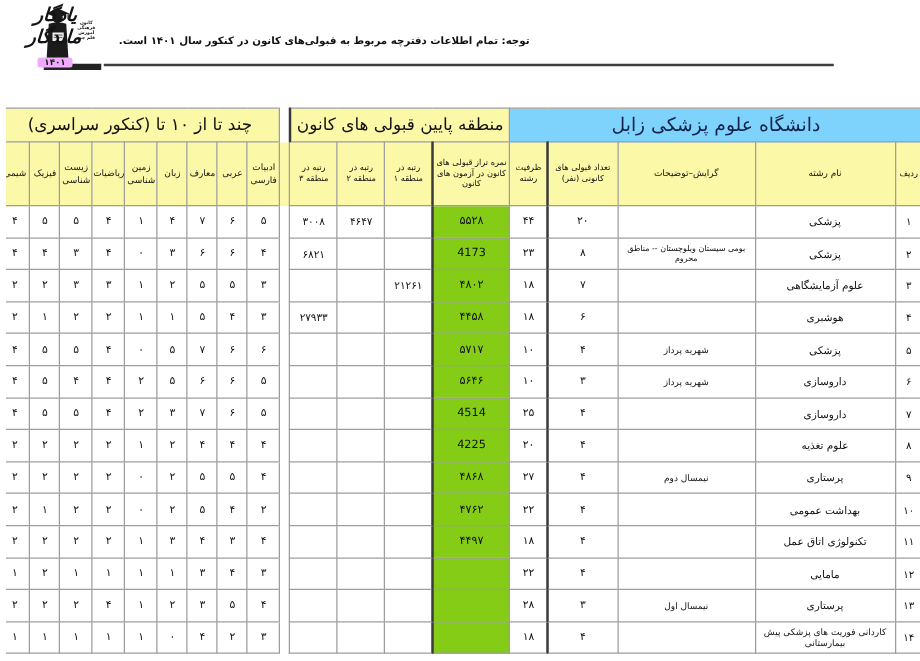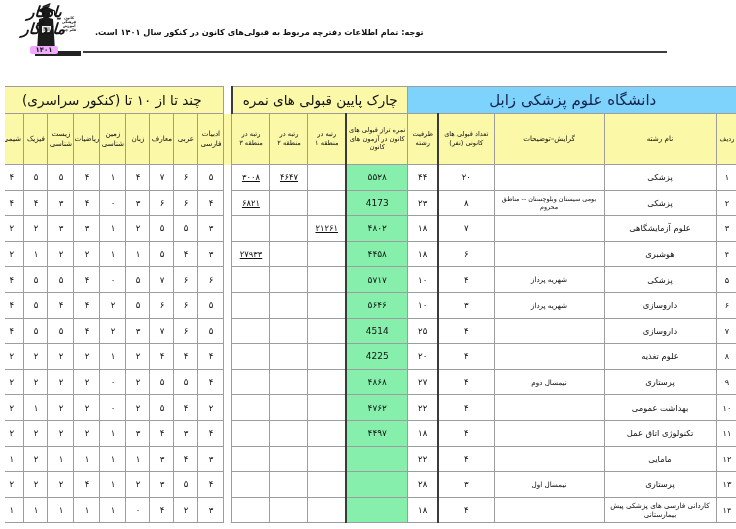--- a/index.html
+++ b/index.html
@@ -166,24 +166,24 @@
   }
   td.name-cell.small { font-size: 7.2px; }
   td.desc-cell {
     font-size: 7.2px;
     color: #111;
     line-height: 1.25;
     padding: 0 3px;
   }
   td.desc-cell.two-line { font-size: 6.4px; }
   td.taraz {
-    background: #86efac;
+    background: #84cc16;
     font-size: 9px;
   }
-  td.rank { font-size: 8.4px; text-decoration: underline; }
+  td.rank { font-size: 8.4px; }
   td.num { font-size: 8.6px; }
   td.idx { font-size: 8.2px; }
   .thick-right { border-right: 2px solid #3a3a3a !important; }
   .thick-left { border-left: 2px solid #3a3a3a !important; }
 </style>
 </head>
 <body>
 
 <div class="banner">
   <div class="banner-rule"></div>
@@ -230,21 +230,21 @@
       <col style="width:26px">
       <col style="width:26px">
       <col style="width:26px">
       <col style="width:24px">
       <col style="width:24px">
     </colgroup>
 
     <thead>
       <tr>
         <th class="group-title title-blue thick-right" colspan="5">دانشگاه علوم پزشکی زابل</th>
-        <th class="group-title title-yellow thick-left" colspan="4">چارک پایین قبولی های نمره</th>
+        <th class="group-title title-yellow thick-left" colspan="4">منطقه پایین قبولی های کانون</th>
         <th class="spacer-col"></th>
         <th class="group-title title-yellow" colspan="9">چند تا از ۱۰ تا (کنکور سراسری)</th>
       </tr>
 
       <tr class="head-row">
         <th>ردیف</th>
         <th class="wide-head">نام رشته</th>
         <th class="wide-head">گرایش–توضیحات</th>
         <th>تعداد قبولی های کانونی (نفر)</th>
         <th class="thick-right">ظرفیت رشته</th>
@@ -534,21 +534,21 @@
           <td class="num">۳</td>
           <td class="num">۲</td>
           <td class="num">۱</td>
           <td class="num">۴</td>
           <td class="num">۲</td>
           <td class="num">۲</td>
           <td class="num">۲</td>
         </tr>
         <tr>
           <td class="idx">۱۴</td>
-          <td class="name-cell small">کاردانی فارسی های  پزشکی پیش بیمارستانی</td>
+          <td class="name-cell small">کاردانی فوریت های  پزشکی پیش بیمارستانی</td>
           <td class="desc-cell"></td>
           <td class="num">۴</td>
           <td class="num thick-right">۱۸</td>
           <td class="taraz thick-left"></td>
           <td class="rank"></td>
           <td class="rank"></td>
           <td class="rank"></td>
           <td class="spacer-col"></td>
           <td class="num">۳</td>
           <td class="num">۲</td>

